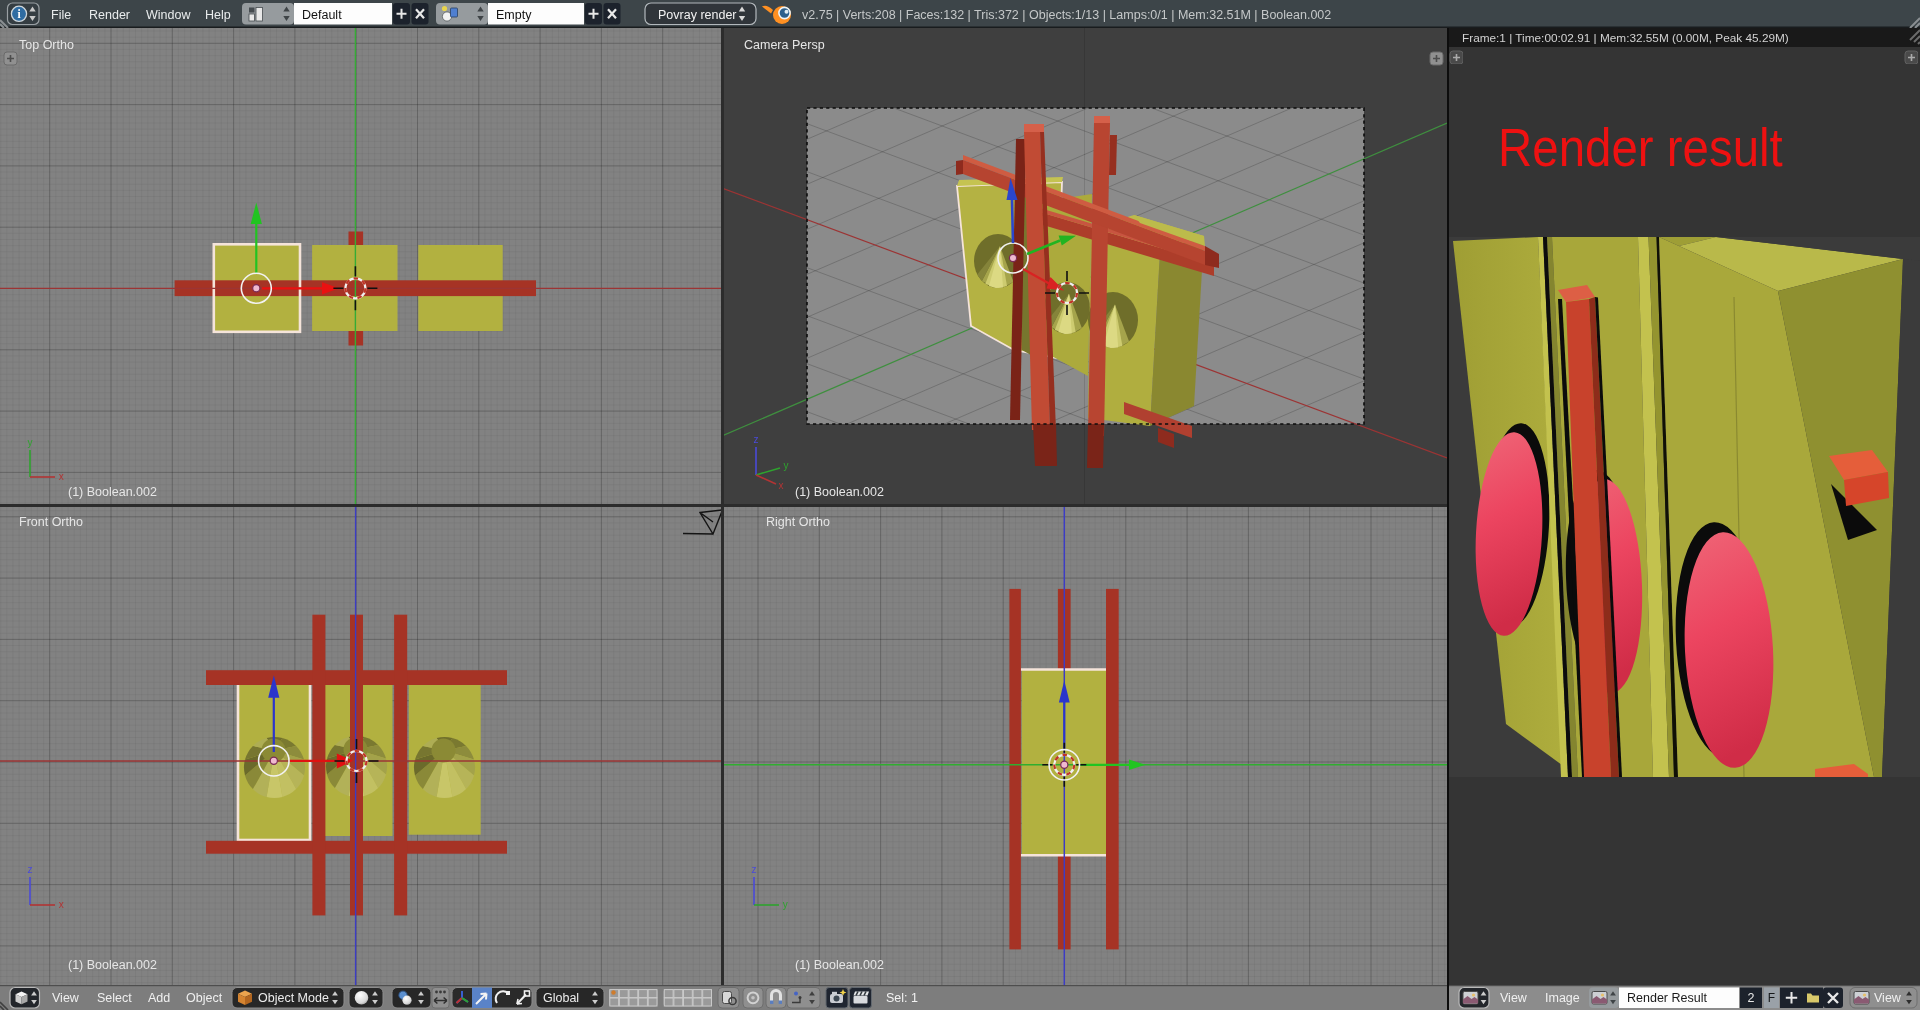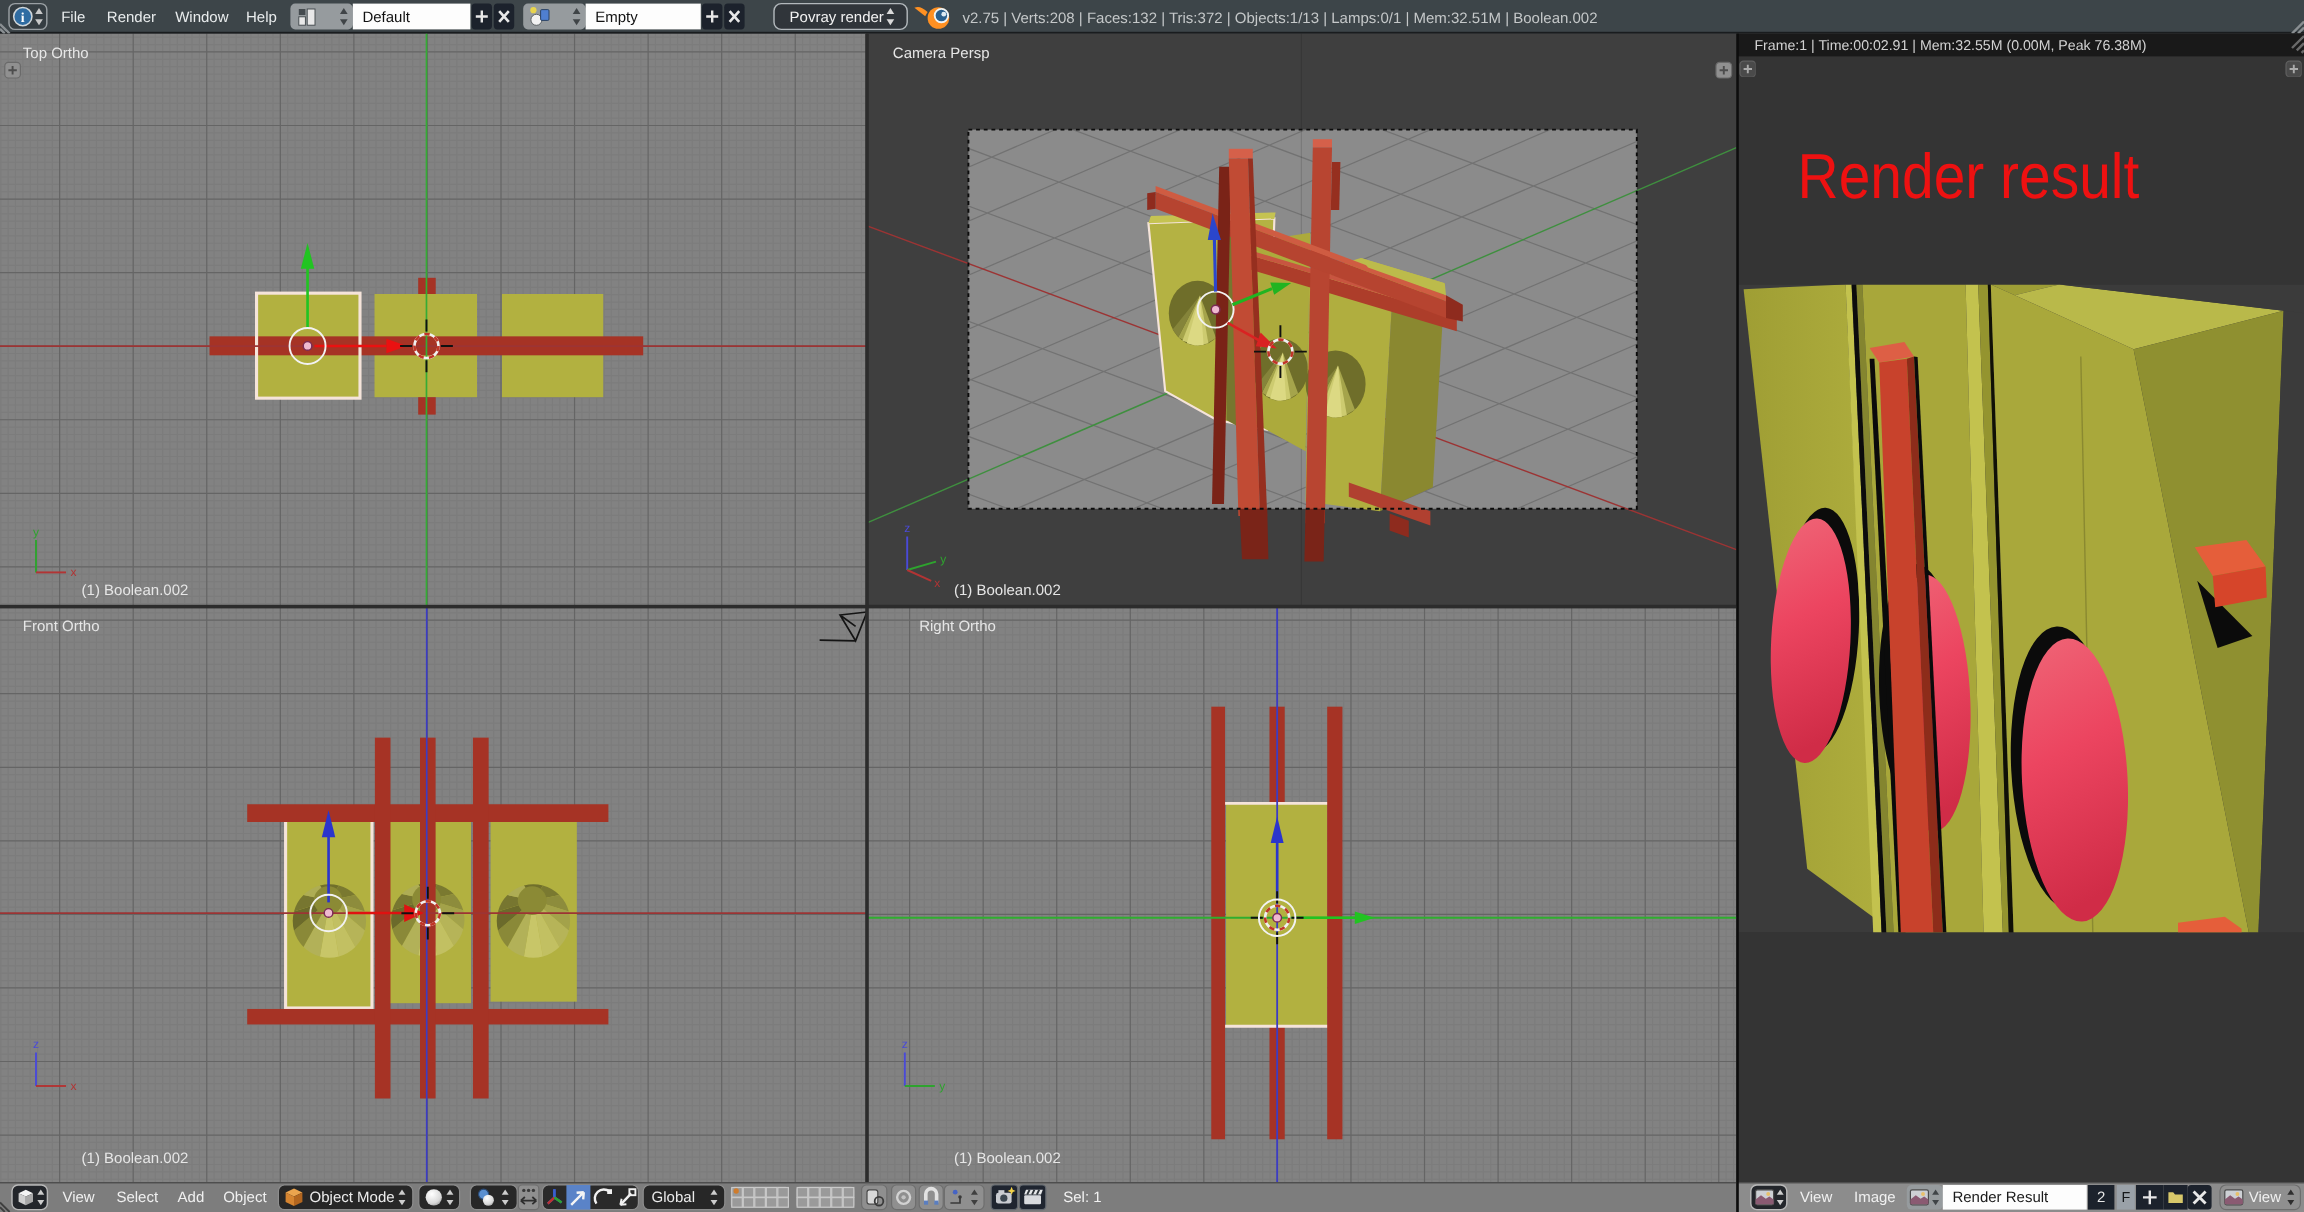--- a/index.html
+++ b/index.html
@@ -362,21 +362,21 @@
       <rect x="832" y="6.8" width="5" height="2.6" fill="#c9ccd2"></rect>
       <path d="M843 4 l1 2.4 2.4 1 -2.4 1 -1 2.4 -1-2.4 -2.4-1 2.4-1Z" fill="#f2d24a"></path>
       <rect x="849.5" y="2.5" width="22" height="20.5" rx="3" fill="#1f2530" stroke="#62686f" stroke-width="1"></rect>
       <rect x="853.5" y="11" width="14" height="7.5" rx="1" fill="#d8dade"></rect>
       <polygon points="853.5,10.5 867.5,10.5 869,6.5 855,6.5" fill="#e6e8ea"></polygon>
       <path d="M856 10.5 l2-4 M860 10.5 l2-4 M864 10.5 l2-4" stroke="#32383e" stroke-width="1.6"></path>
       <text x="886" y="17" font-size="12.5" fill="#f2f2f2">Sel: 1</text>
     </svg>
     <div class="t" style="left:1448px;top:28px;width:472px;height:982px;background:#343434"></div>
     <div class="t" style="left:1448px;top:28px;width:472px;height:18.5px;background:#191919"></div>
-    <div class="t" style="left:1462px;top:31px;font-size:11.8px;color:#d2d2d2">Frame:1 | Time:00:02.91 | Mem:32.55M (0.00M, Peak 76.38M)</div>
+    <div class="t" style="left:1462px;top:31px;font-size:11.8px;color:#d2d2d2">Frame:1 | Time:00:02.91 | Mem:32.55M (0.00M, Peak 45.29M)</div>
     <div class="t" style="left:1498.4px;top:117.4px;font-size:53px;color:#ee1111;transform:scaleX(0.895);transform-origin:0 0">Render result</div>
     <svg style="position:absolute;left:1449px;top:50px" width="14" height="14" viewBox="0 0 14 14">
       <rect x="1" y="1" width="13" height="13" rx="3" fill="#4a4a4a" stroke="#606060"></rect>
       <path d="M7.5 4V11 M4 7.5H11" stroke="#aaaaaa" stroke-width="1.6"></path>
     </svg>
     <svg style="position:absolute;left:1904px;top:50px" width="14" height="14" viewBox="0 0 14 14">
       <rect x="1" y="1" width="13" height="13" rx="3" fill="#4a4a4a" stroke="#606060"></rect>
       <path d="M7.5 4V11 M4 7.5H11" stroke="#aaaaaa" stroke-width="1.6"></path>
     </svg>
     <svg style="position:absolute;left:1896px;top:28px" width="24" height="22" viewBox="0 0 24 22">

